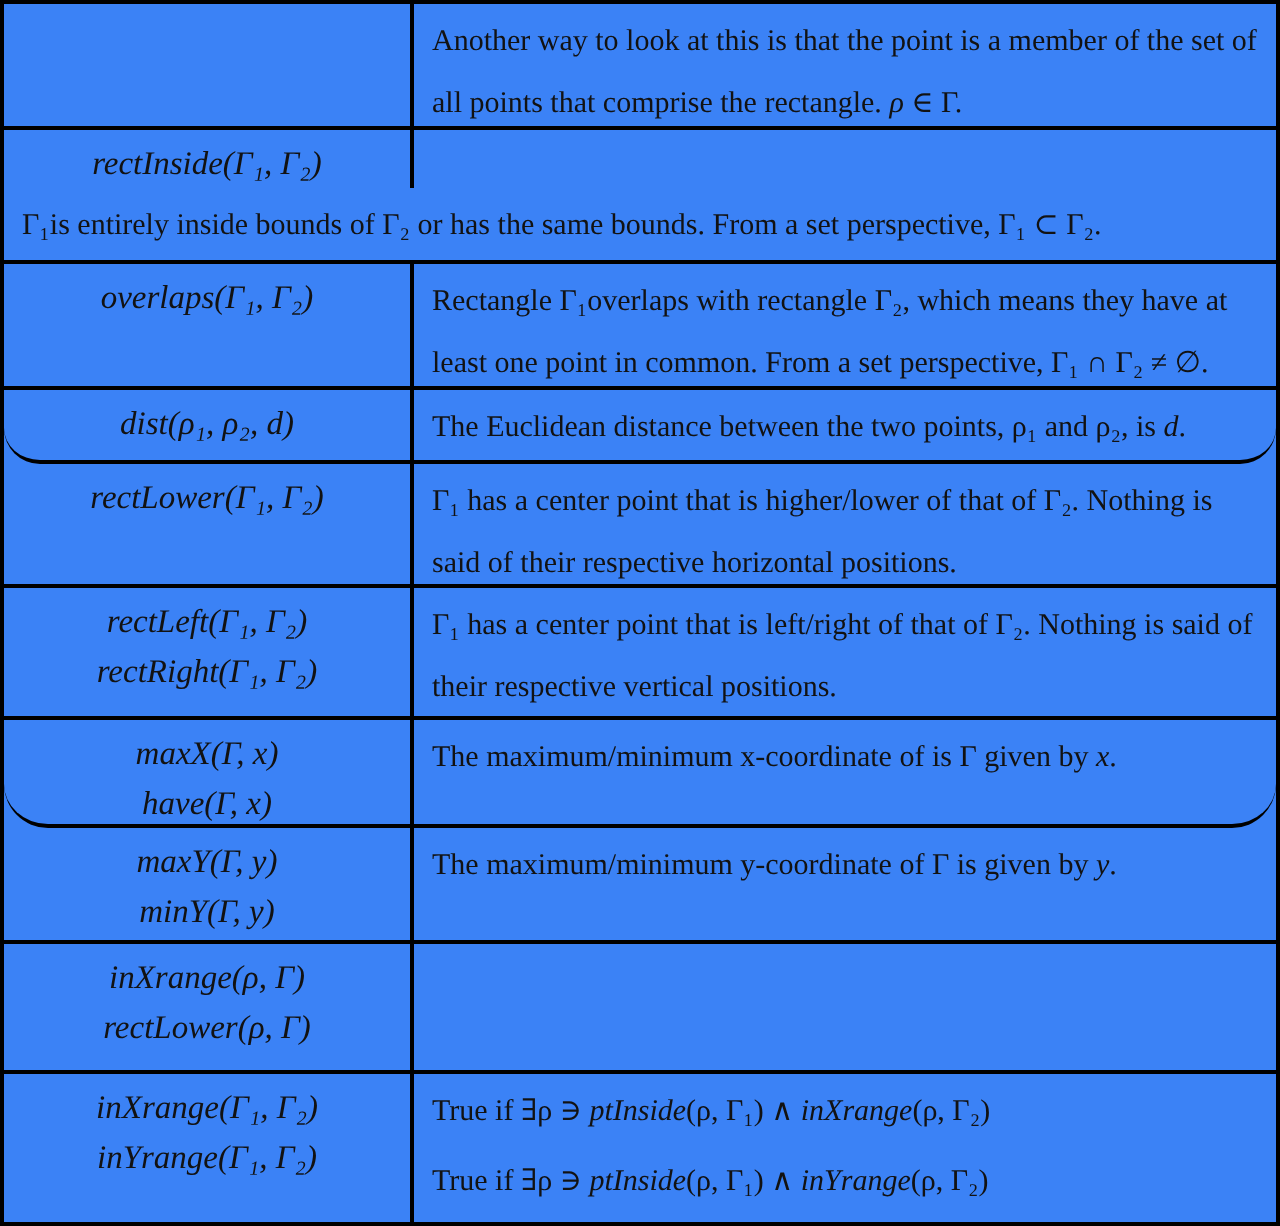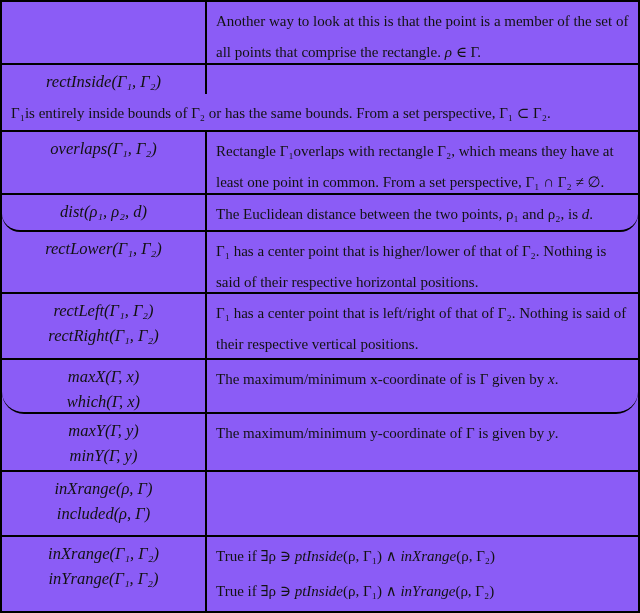--- a/index.html
+++ b/index.html
@@ -14,21 +14,21 @@
     font-family: "Liberation Serif", "DejaVu Serif", serif;
     color: #121212;
   }
   .paper-table {
     width: 640px;
     height: 613px;
     box-sizing: border-box;
     border: 2px solid #000000;
     display: flex;
     flex-direction: column;
-    background: #8b5cf6;
+    background: #3b82f6;
   }
   .row {
     display: flex;
     flex: none;
     border-bottom: 2px solid #000000;
     box-sizing: content-box;
   }
   .row:last-child { border-bottom: none; }
   
   .row:nth-child(1)  { height: 61px; }
@@ -114,39 +114,39 @@
           <div class="fn-line">rectLeft(Γ₁, Γ₂)</div>
           <div class="fn-line">rectRight(Γ₁, Γ₂)</div>
         </div>
         <div class="cell desc">
           <div class="para"><span class="rm">Γ₁ has a center point that is left/right of that of Γ₂. Nothing is said of their respective vertical positions.</span></div>
         </div>
       </div>
       <div class="row">
         <div class="cell fn">
           <div class="fn-line">maxX(Γ, x)</div>
-          <div class="fn-line">which(Γ, x)</div>
+          <div class="fn-line">have(Γ, x)</div>
         </div>
         <div class="cell desc">
           <div class="para"><span class="rm">The maximum/minimum x-coordinate of  is Γ given by </span><span class="it">x</span><span class="rm">.</span></div>
         </div>
       </div>
       <div class="row">
         <div class="cell fn">
           <div class="fn-line">maxY(Γ, y)</div>
           <div class="fn-line">minY(Γ, y)</div>
         </div>
         <div class="cell desc">
           <div class="para"><span class="rm">The maximum/minimum y-coordinate of Γ is given by </span><span class="it">y</span><span class="rm">.</span></div>
         </div>
       </div>
       <div class="row">
         <div class="cell fn">
           <div class="fn-line">inXrange(ρ, Γ)</div>
-          <div class="fn-line">included(ρ, Γ)</div>
+          <div class="fn-line">rectLower(ρ, Γ)</div>
         </div>
       </div>
       <div class="row">
         <div class="cell fn">
           <div class="fn-line">inXrange(Γ₁, Γ₂)</div>
           <div class="fn-line">inYrange(Γ₁, Γ₂)</div>
         </div>
         <div class="cell desc">
           <div class="para"><span class="rm">True if ∃ρ ∋ </span><span class="it">ptInside</span><span class="rm">(ρ, Γ₁) ∧ </span><span class="it">inXrange</span><span class="rm">(ρ, Γ₂)</span></div>
           <div class="para"><span class="rm">True if ∃ρ ∋ </span><span class="it">ptInside</span><span class="rm">(ρ, Γ₁) ∧ </span><span class="it">inYrange</span><span class="rm">(ρ, Γ₂)</span></div>

